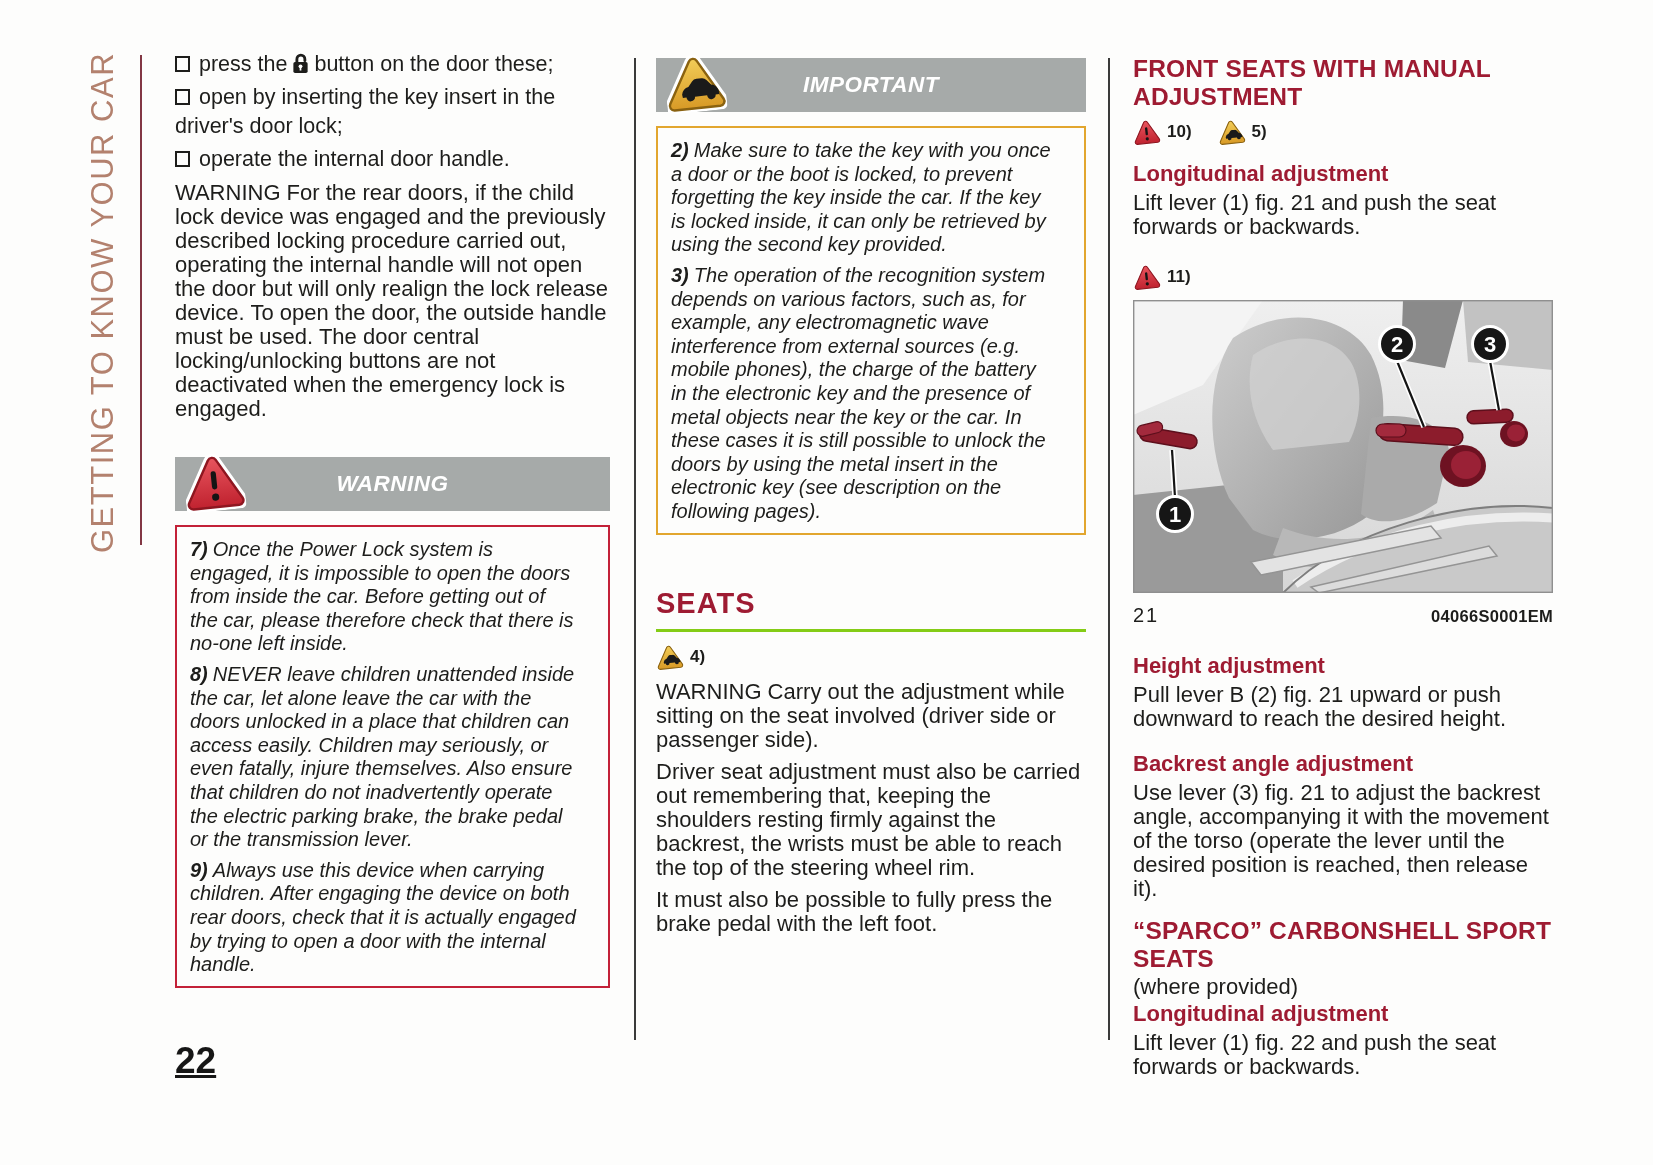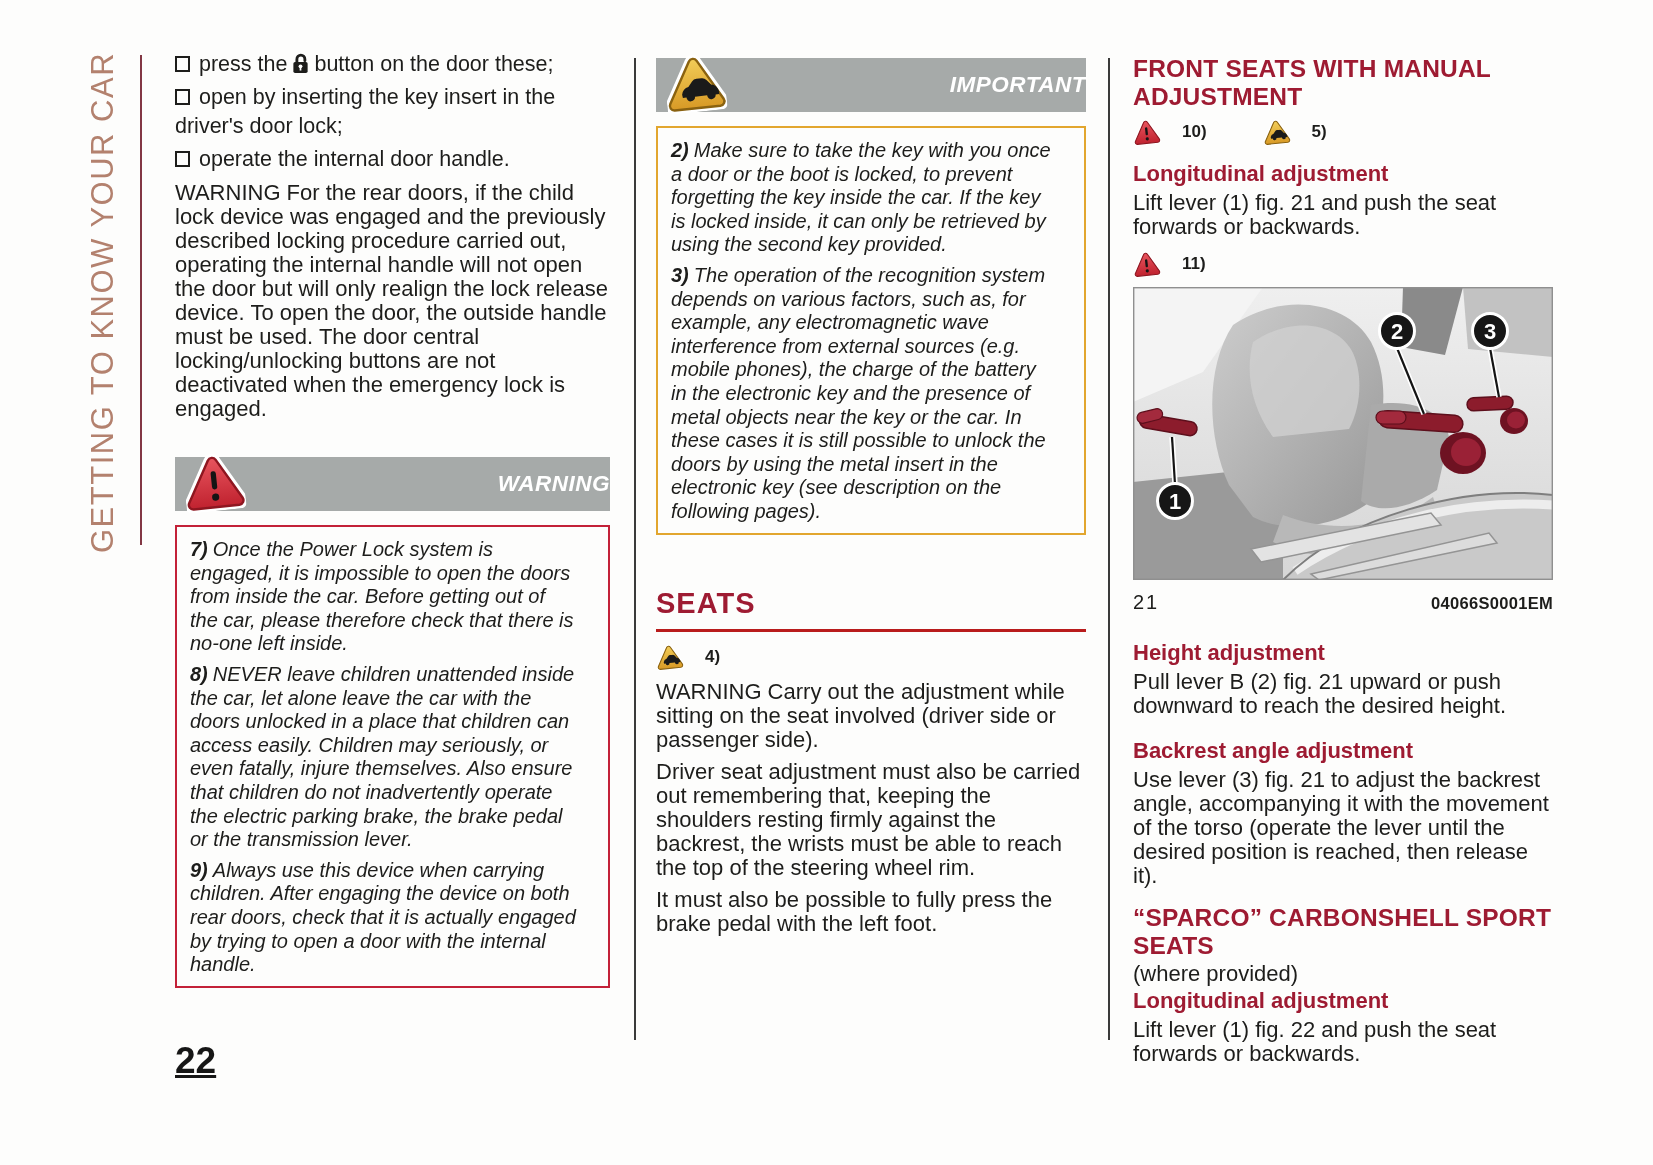--- a/index.html
+++ b/index.html
@@ -26,39 +26,39 @@
   #col2{left:656px;width:430px;}
   #col3{left:1133px;width:420px;}
   
   .body-text{font-size:22px;line-height:24px;margin:0 0 8px 0;}
   .bullet{font-size:21.5px;line-height:29px;margin:0 0 4px 0;}
   .sq{display:inline-block;width:11px;height:12px;border:2.4px solid #1d1d1b;margin-right:9px;position:relative;top:1px;}
   .lock-svg{vertical-align:-3px;margin:0 4px;}
   
   .note-header{
     position:relative;height:54px;background:#a6aaa9;margin-top:36px;
-    display:flex;align-items:center;justify-content:flex-end;
+    display:flex;align-items:center;justify-content:center;
   }
   .note-header .hdr-label{font-size:22.5px;font-weight:bold;font-style:italic;color:#fff;letter-spacing:.5px;}
   .note-header .tri{position:absolute;left:9px;top:-4px;width:60px;height:58px;transform:rotate(-6deg);}
   
   .note-box{border:2px solid;padding:11px 13px 9px 13px;margin-top:14px;}
   .warning-box{border-color:#c32138;}
   .important-box{border-color:#e2a62e;}
   .note-item{font-size:20px;line-height:23.6px;font-style:italic;margin:0 17px 7px 0;}
   .note-item .nnum{font-weight:bold;margin-right:5px;}
   
   .h-main{font-size:24.5px;line-height:28px;font-weight:bold;color:#9e1b32;margin:0 0 8px 0;letter-spacing:.2px;}
   .h-sub{font-size:22px;line-height:25px;font-weight:bold;color:#9e1b32;margin:20px 0 5px 0;}
   .seats-title{
     font-size:29px;font-weight:bold;color:#9e1b32;letter-spacing:1px;
-    border-bottom:3px solid #b91c1c;padding-bottom:9px;margin:52px 0 12px 0;
-  }
-  
-  .ref-row{display:flex;align-items:center;gap:22px;margin:6px 0 4px 0;text-align:right;}
+    border-bottom:3px solid #84cc16;padding-bottom:9px;margin:52px 0 12px 0;
+  }
+  
+  .ref-row{display:flex;align-items:center;gap:7px;margin:6px 0 4px 0;text-align:right;}
   .ref-row .tri-sm{width:27px;height:26px;transform:rotate(-6deg);}
   .ref-num{font-size:17px;font-weight:bold;}
   .ref-gap{width:12px;}
   
   .figure-wrap{margin-top:10px;}
   .figure-caption{display:flex;justify-content:space-between;align-items:baseline;margin-top:7px;text-align:right;}
   .fig-num{font-size:20px;letter-spacing:2px;}
   .fig-code{font-size:16.5px;font-weight:bold;letter-spacing:.3px;}
   
   .page-number{position:absolute;left:175px;top:1040px;font-size:37px;font-weight:bold;color:#161616;text-decoration:underline;}
@@ -167,21 +167,21 @@
       </svg>
     <span class="ref-num">10)</span>
     <span class="ref-gap"></span>
     <svg class="tri-sm">
         <use href="#tri-important"></use>
       </svg>
     <span class="ref-num">5)</span>
   </div>
   <h3 class="h-sub" style="margin-top:16px;">Longitudinal adjustment</h3>
   <p class="body-text">Lift lever (1) fig. 21 and push the seat forwards or backwards.</p>
-  <div class="ref-row" style="margin-top:12px;">
+  <div class="ref-row" style="margin-top:25px;">
     <svg class="tri-sm">
         <use href="#tri-warning"></use>
       </svg>
     <span class="ref-num">11)</span>
   </div>
 
   <div class="figure-wrap">
     <svg width="420" height="293" viewBox="0 0 420 293">
       <rect x="0" y="0" width="420" height="293" fill="url(#figBg)"></rect>
 

